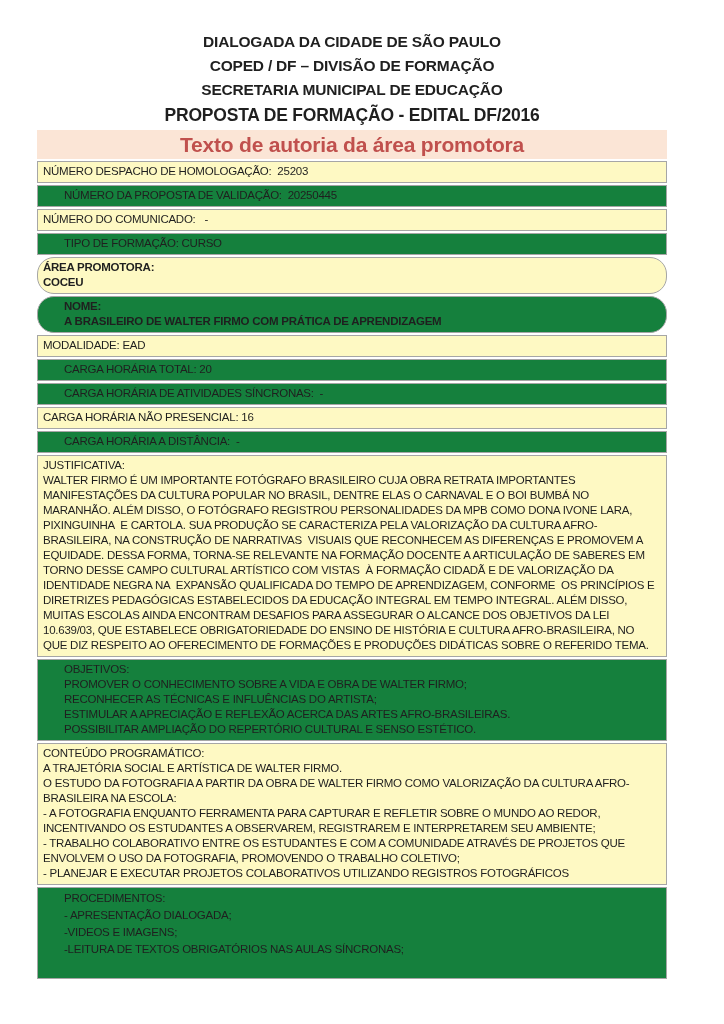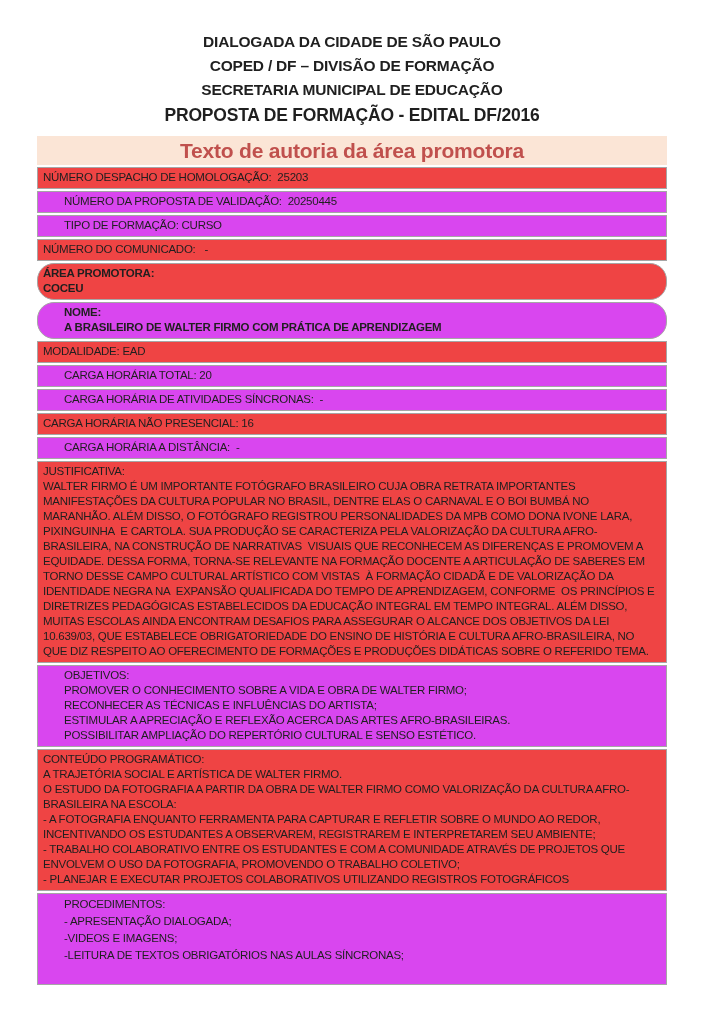--- a/index.html
+++ b/index.html
@@ -30,46 +30,46 @@
     font-size: 15.5px;
     line-height: 24px;
     letter-spacing: -0.2px;
   }
   .doc-header .h-line-big {
     font-size: 17.5px;
     line-height: 27px;
     letter-spacing: -0.2px;
   }
   .banner {
-    margin-top: 7px;
+    margin-top: 1px;
     height: 29px;
     line-height: 29px;
     text-align: center;
     font-size: 21px;
     font-weight: bold;
     letter-spacing: -0.2px;
     background: #fbe5d6;
     color: #c0504d;
   }
   .form-table {
     margin-top: 1px;
   }
   .row {
     border: 1px solid #a6a6a6;
-    background: #ef4444;
+    background: #fef9c3;
     margin-top: 2px;
     padding: 2px 6px 3px 5px;
     font-size: 11.5px;
     line-height: 15px;
     letter-spacing: -0.25px;
     white-space: pre-line;
     font-weight: 400;
     overflow-wrap: break-word;
   }
-  .row.shaded { background: #d946ef; padding-left: 26px; }
+  .row.shaded { background: #15803d; padding-left: 26px; }
   .row.bold { font-weight: 700; border-radius: 17px; }
   .row.spacious {
     line-height: 17px;
     padding-bottom: 20px;
   }
 </style>
 </head>
 <body>
 
 <div class="page">
@@ -80,22 +80,22 @@
       <div class="h-line">COPED / DF – DIVISÃO DE FORMAÇÃO</div>
       <div class="h-line">SECRETARIA MUNICIPAL DE EDUCAÇÃO</div>
       <div class="h-line-big">PROPOSTA DE FORMAÇÃO - EDITAL DF/2016</div>
     </div>
 
     <div class="banner">Texto de autoria da área promotora</div>
 
     <div class="form-table">
         <div class="row">NÚMERO DESPACHO DE HOMOLOGAÇÃO: &nbsp;25203</div>
         <div class="row shaded">NÚMERO DA PROPOSTA DE VALIDAÇÃO: &nbsp;20250445</div>
+        <div class="row">NÚMERO DO COMUNICADO: &nbsp;&nbsp;-</div>
         <div class="row shaded">TIPO DE FORMAÇÃO: CURSO</div>
-        <div class="row">NÚMERO DO COMUNICADO: &nbsp;&nbsp;-</div>
         <div class="row bold">ÁREA PROMOTORA:
 COCEU</div>
         <div class="row shaded bold">NOME:
 A BRASILEIRO DE WALTER FIRMO COM PRÁTICA DE APRENDIZAGEM</div>
         <div class="row">MODALIDADE: EAD</div>
         <div class="row shaded">CARGA HORÁRIA TOTAL: 20</div>
         <div class="row shaded">CARGA HORÁRIA DE ATIVIDADES SÍNCRONAS: &nbsp;-</div>
         <div class="row">CARGA HORÁRIA NÃO PRESENCIAL: 16</div>
         <div class="row shaded">CARGA HORÁRIA A DISTÂNCIA: &nbsp;-</div>
         <div class="row">JUSTIFICATIVA:

